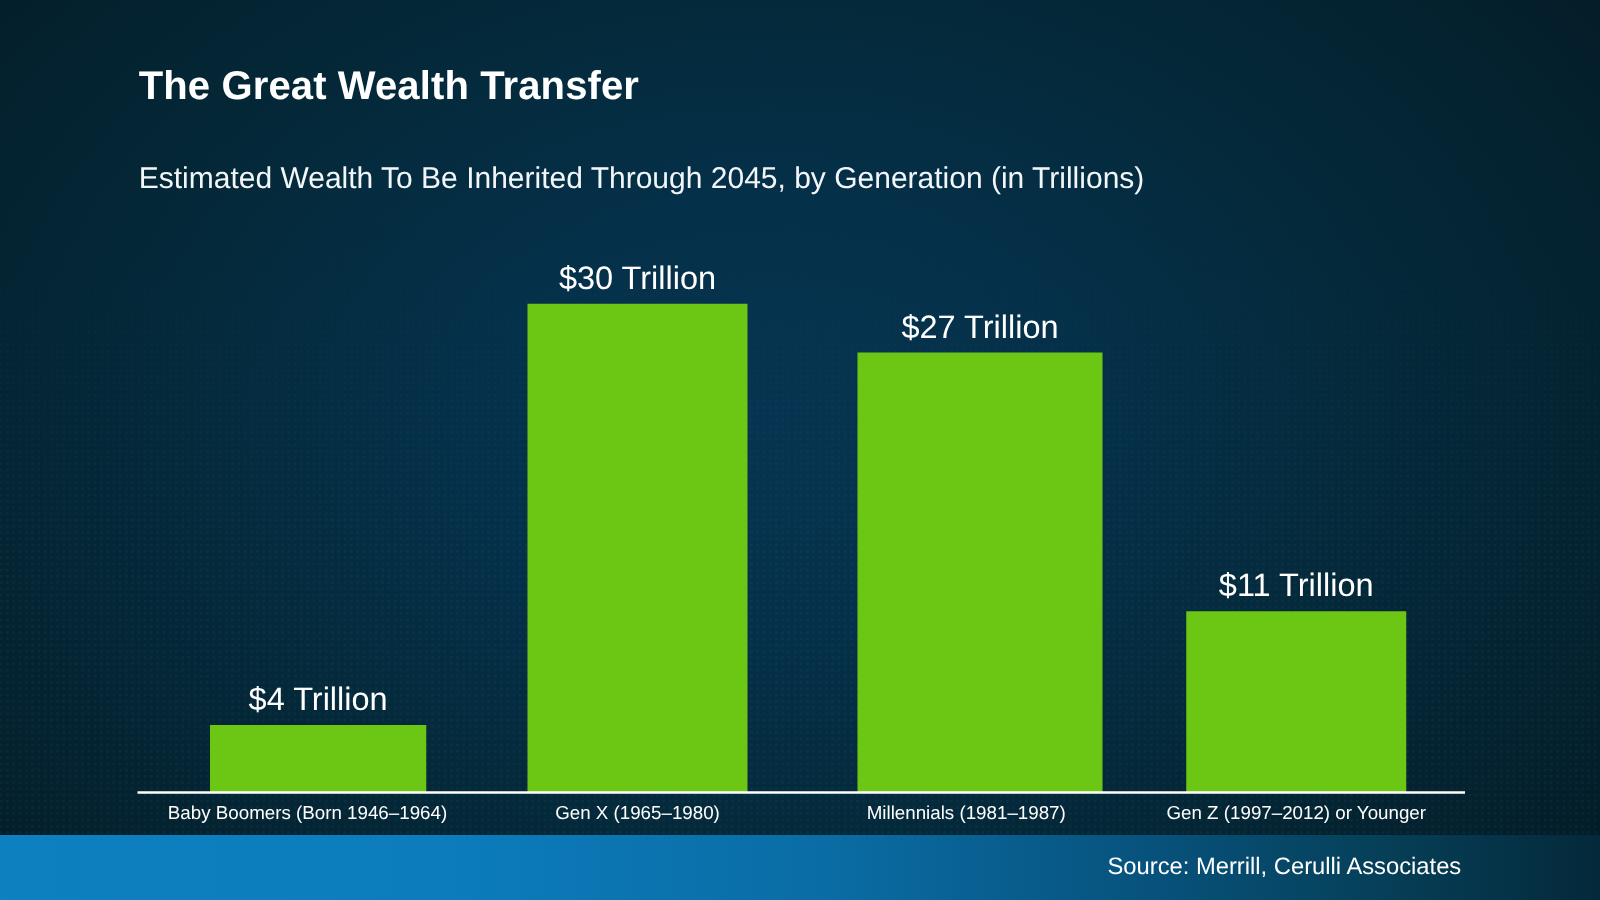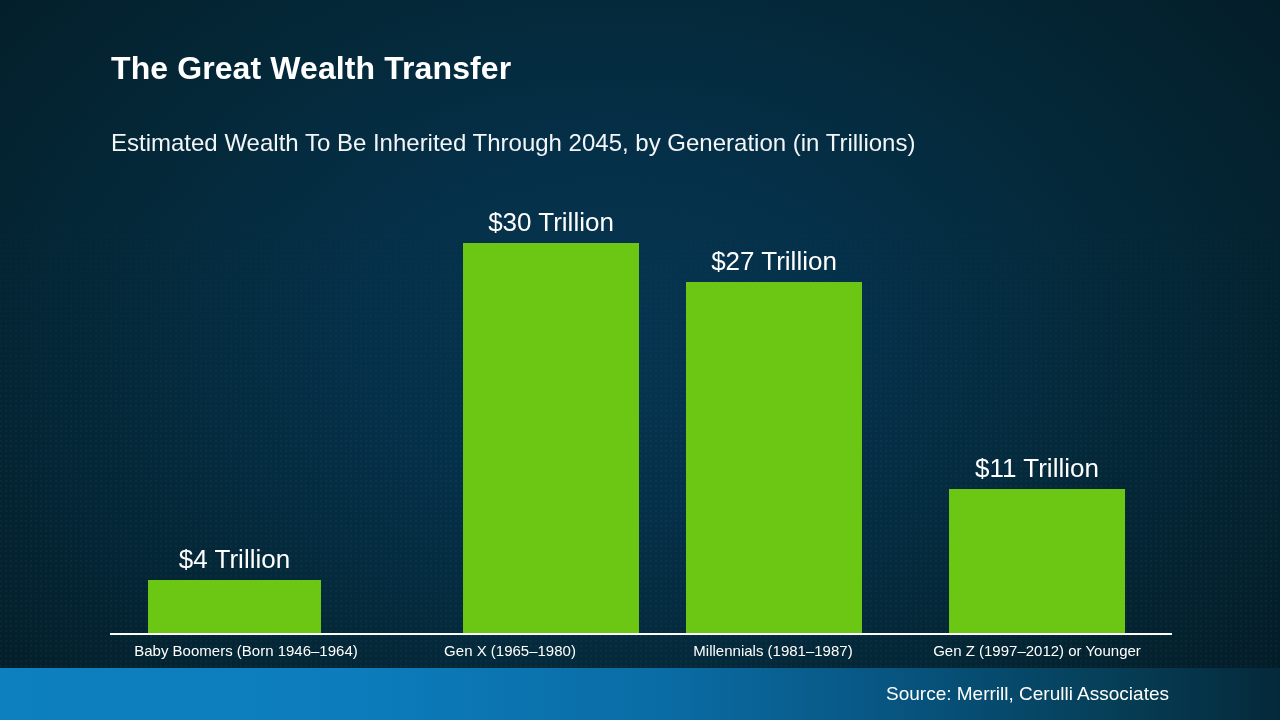--- a/index.html
+++ b/index.html
@@ -123,31 +123,31 @@
 <div id="slide">
 
   <div id="texture"></div>
 
   <div id="title">The Great Wealth Transfer</div>
 
   <div id="subtitle">Estimated Wealth To Be Inherited Through 2045, by Generation (in Trillions)</div>
 
   <div id="plot">
 
-    <div class="bar-group" style="left:148px; width:173px; height:42px;">
+    <div class="bar-group" style="left:168px; width:173px; height:42px;">
       <div class="bar-label" style="bottom:60px;">$4 Trillion</div>
       <div class="bar" style="height:54px;"></div>
     </div>
 
-    <div class="bar-group" style="left:422px; width:176px; height:391px;margin-left:41px;">
+    <div class="bar-group" style="left:422px; width:176px; height:391px;">
       <div class="bar-label" style="bottom:397px;">$30 Trillion</div>
       <div class="bar" style="height:391px;"></div>
     </div>
 
-    <div class="bar-group" style="left:686px; width:176px; height:352px;">
+    <div class="bar-group" style="left:686px; width:196px; height:352px;">
       <div class="bar-label" style="bottom:358px;">$27 Trillion</div>
       <div class="bar" style="height:352px;"></div>
     </div>
 
     <div class="bar-group" style="left:949px; width:176px; height:145px;">
       <div class="bar-label" style="bottom:151px;">$11 Trillion</div>
       <div class="bar" style="height:145px;"></div>
     </div>
 
     <div id="axis-line"></div>

